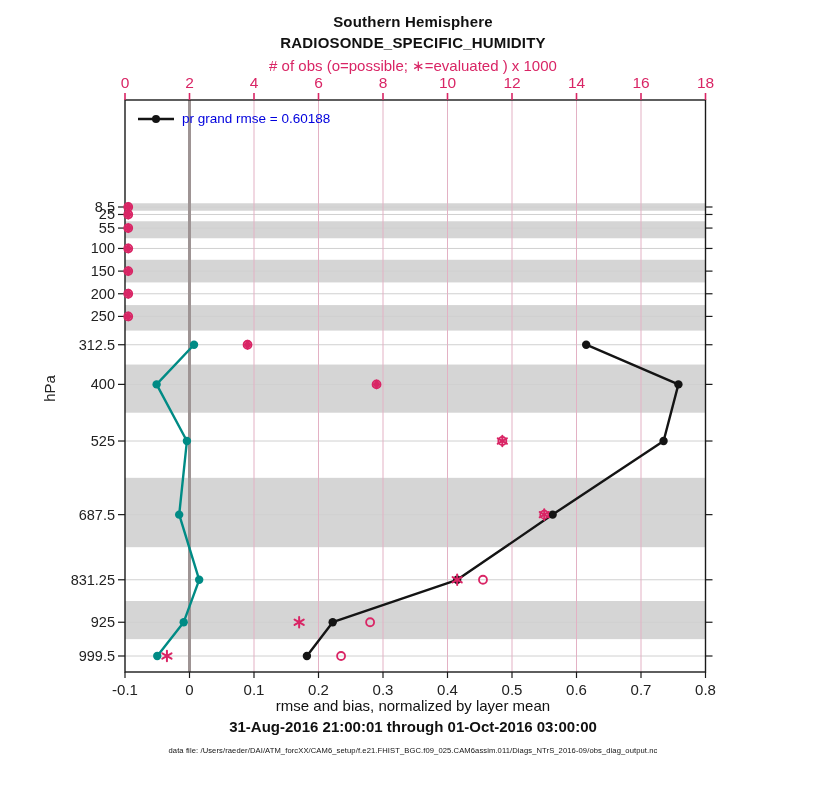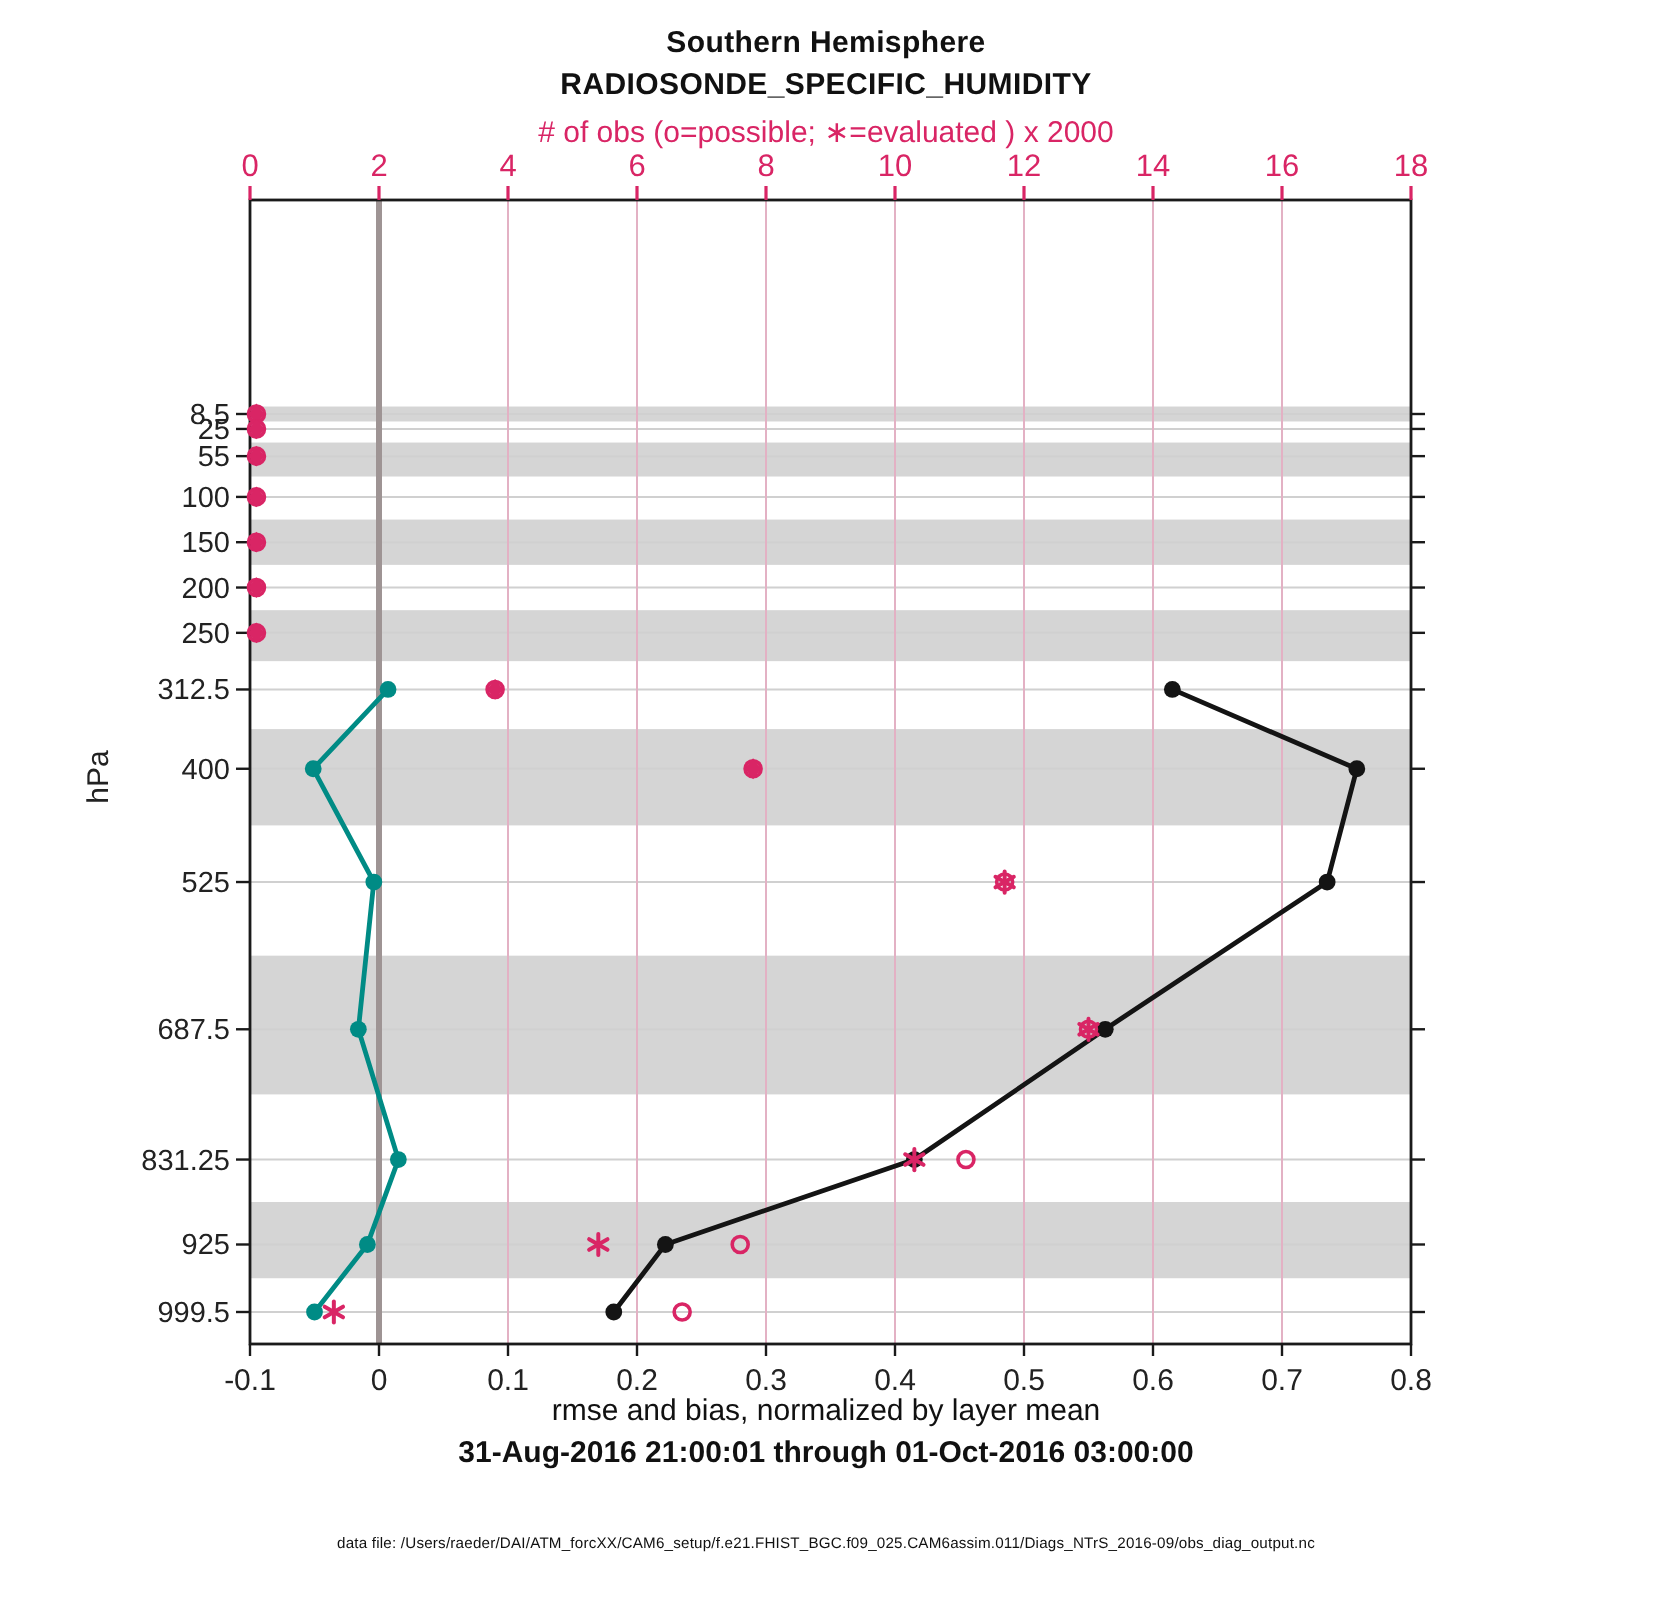--- a/index.html
+++ b/index.html
@@ -10,21 +10,21 @@
   #title1{top:13px;}
   #title2{top:34px;}
   #toplabel{top:57px;font-size:15px;color:#d92565;font-weight:500;}
   #plot{left:0;top:0;width:830px;height:800px;}
   #legend{left:137px;top:110px;display:flex;flex-direction:column;gap:2px;}
   .lrow{display:flex;align-items:center;gap:7px;height:17px;}
   .lrow span{font-size:13.5px;color:#0000dd;white-space:nowrap;}
   #ylab{left:36px;top:380px;font-size:15px;transform:rotate(-90deg);transform-origin:center;color:#222;}
   #xlabel{top:697px;font-size:15px;}
   #datelabel{top:718px;font-size:15px;font-weight:bold;}
-  #footer{top:767px;font-size:7.6px;color:#111;letter-spacing:0.1px;}
+  #footer{top:746px;font-size:7.6px;color:#111;letter-spacing:0.1px;}
 </style>
 </head>
 <body>
 
 <svg id="plot" class="abs" width="830" height="800" viewBox="0 0 830 800">
     <rect x="125" y="203.26210898082743" width="580.5" height="7.47578203834513" fill="#d5d5d5"></rect>
     <rect x="125" y="221.27194752774975" width="580.5" height="16.990413723511608" fill="#d5d5d5"></rect>
     <rect x="125" y="259.7835519677094" width="580.5" height="22.653884964682106" fill="#d5d5d5"></rect>
     <rect x="125" y="305.09132189707367" width="580.5" height="25.485620585267384" fill="#d5d5d5"></rect>
     <rect x="125" y="364.55776992936427" width="580.5" height="48.13950554994955" fill="#d5d5d5"></rect>
@@ -192,21 +192,28 @@
     <circle cx="299.15000000000003" cy="622.2457114026236" r="1.7" fill="#d92565"></circle>
     <circle cx="341.07500000000005" cy="656" r="4" fill="none" stroke="#d92565" stroke-width="1.8"></circle>
     <line x1="166.925" y1="661.3" x2="166.925" y2="650.7" stroke="#d92565" stroke-width="2" stroke-linecap="round"></line>
     <line x1="162.3350653599425" y1="658.65" x2="171.51493464005753" y2="653.35" stroke="#d92565" stroke-width="2" stroke-linecap="round"></line>
     <line x1="171.51493464005753" y1="658.65" x2="162.3350653599425" y2="653.35" stroke="#d92565" stroke-width="2" stroke-linecap="round"></line>
     <circle cx="166.925" cy="656" r="1.7" fill="#d92565"></circle>
   </svg>
 
 <div id="title1" class="abs ctr">Southern Hemisphere</div>
 <div id="title2" class="abs ctr">RADIOSONDE_SPECIFIC_HUMIDITY</div>
-<div id="toplabel" class="abs ctr"># of obs (o=possible; ∗=evaluated ) x 2000</div>
+<div id="toplabel" class="abs ctr"># of obs (o=possible; ∗=evaluated ) x 1000</div>
 
 <div id="legend" class="abs">
+    <div class="lrow">
+      <svg width="38" height="12">
+        <line x1="1" y1="6" x2="37" y2="6" stroke="#141414" stroke-width="2.4"></line>
+        <circle cx="19" cy="6" r="4" fill="#141414"></circle>
+      </svg>
+      <span style="color: rgb(0, 0, 221);">pr grand rmse = 0.60188</span>
+    </div>
   </div>
 
 <div id="ylab" class="abs">hPa</div>
 <div id="xlabel" class="abs ctr">rmse and bias, normalized by layer mean</div>
 <div id="datelabel" class="abs ctr">31-Aug-2016 21:00:01 through 01-Oct-2016 03:00:00</div>
 <div id="footer" class="abs ctr">data file: /Users/raeder/DAI/ATM_forcXX/CAM6_setup/f.e21.FHIST_BGC.f09_025.CAM6assim.011/Diags_NTrS_2016-09/obs_diag_output.nc</div>
 
 </body></html>

